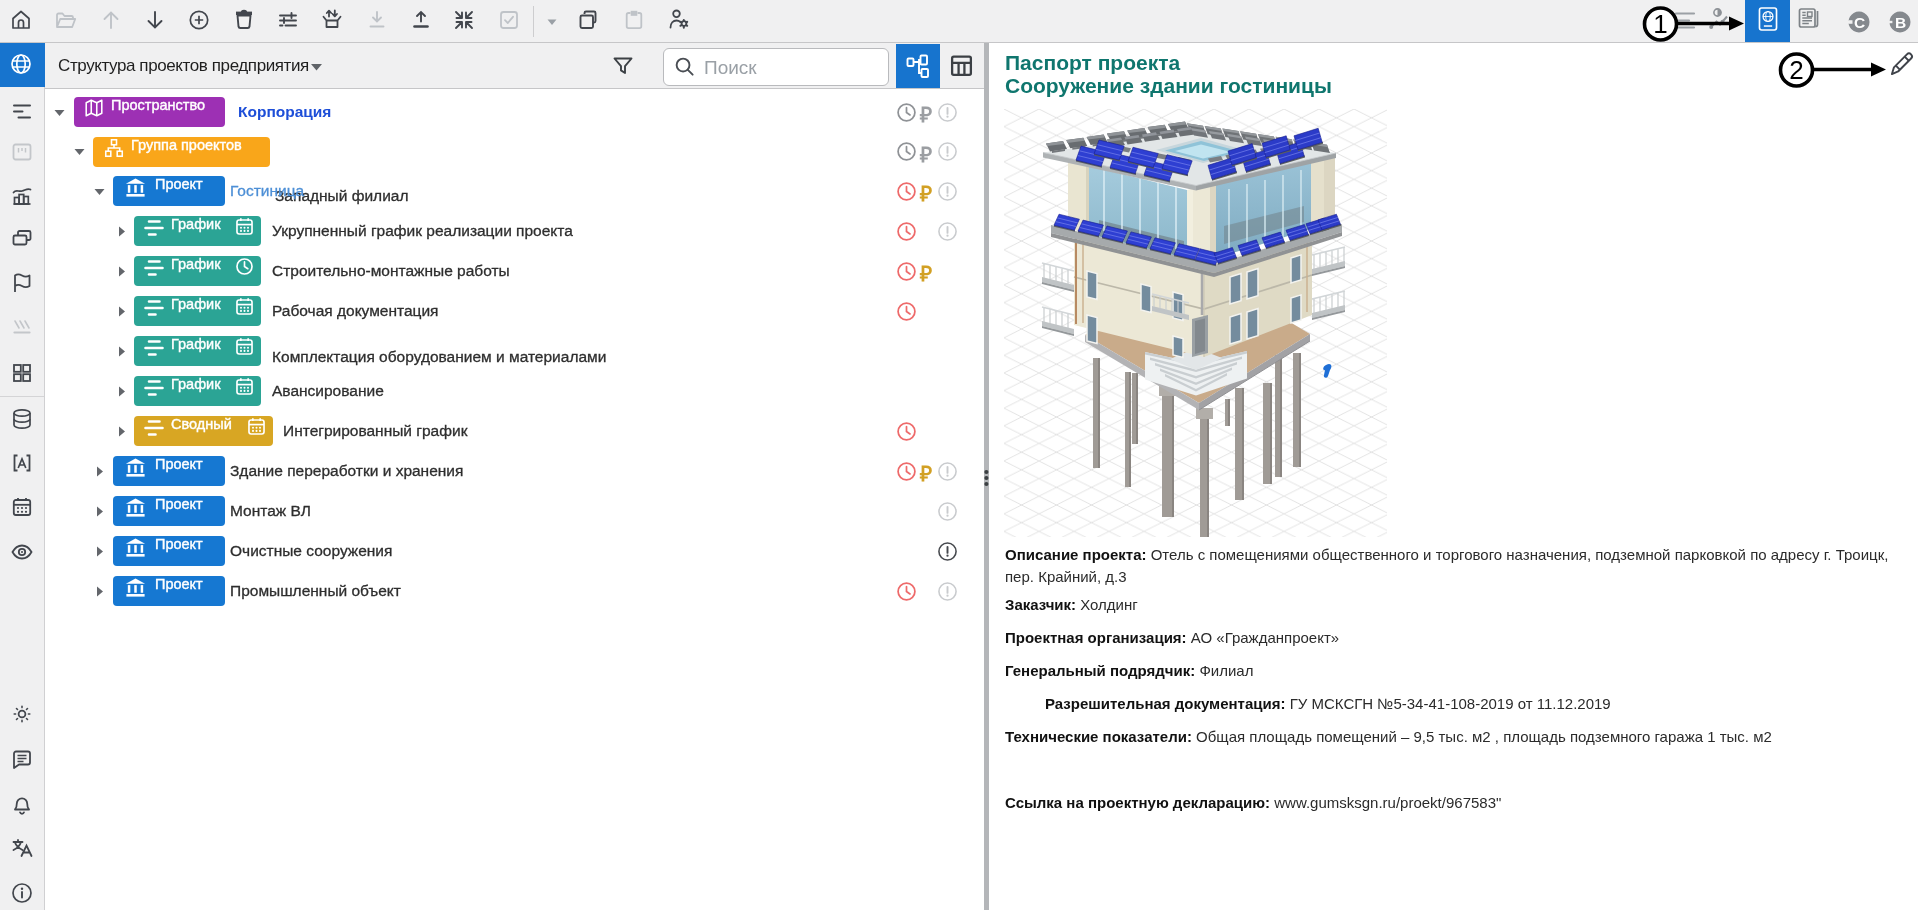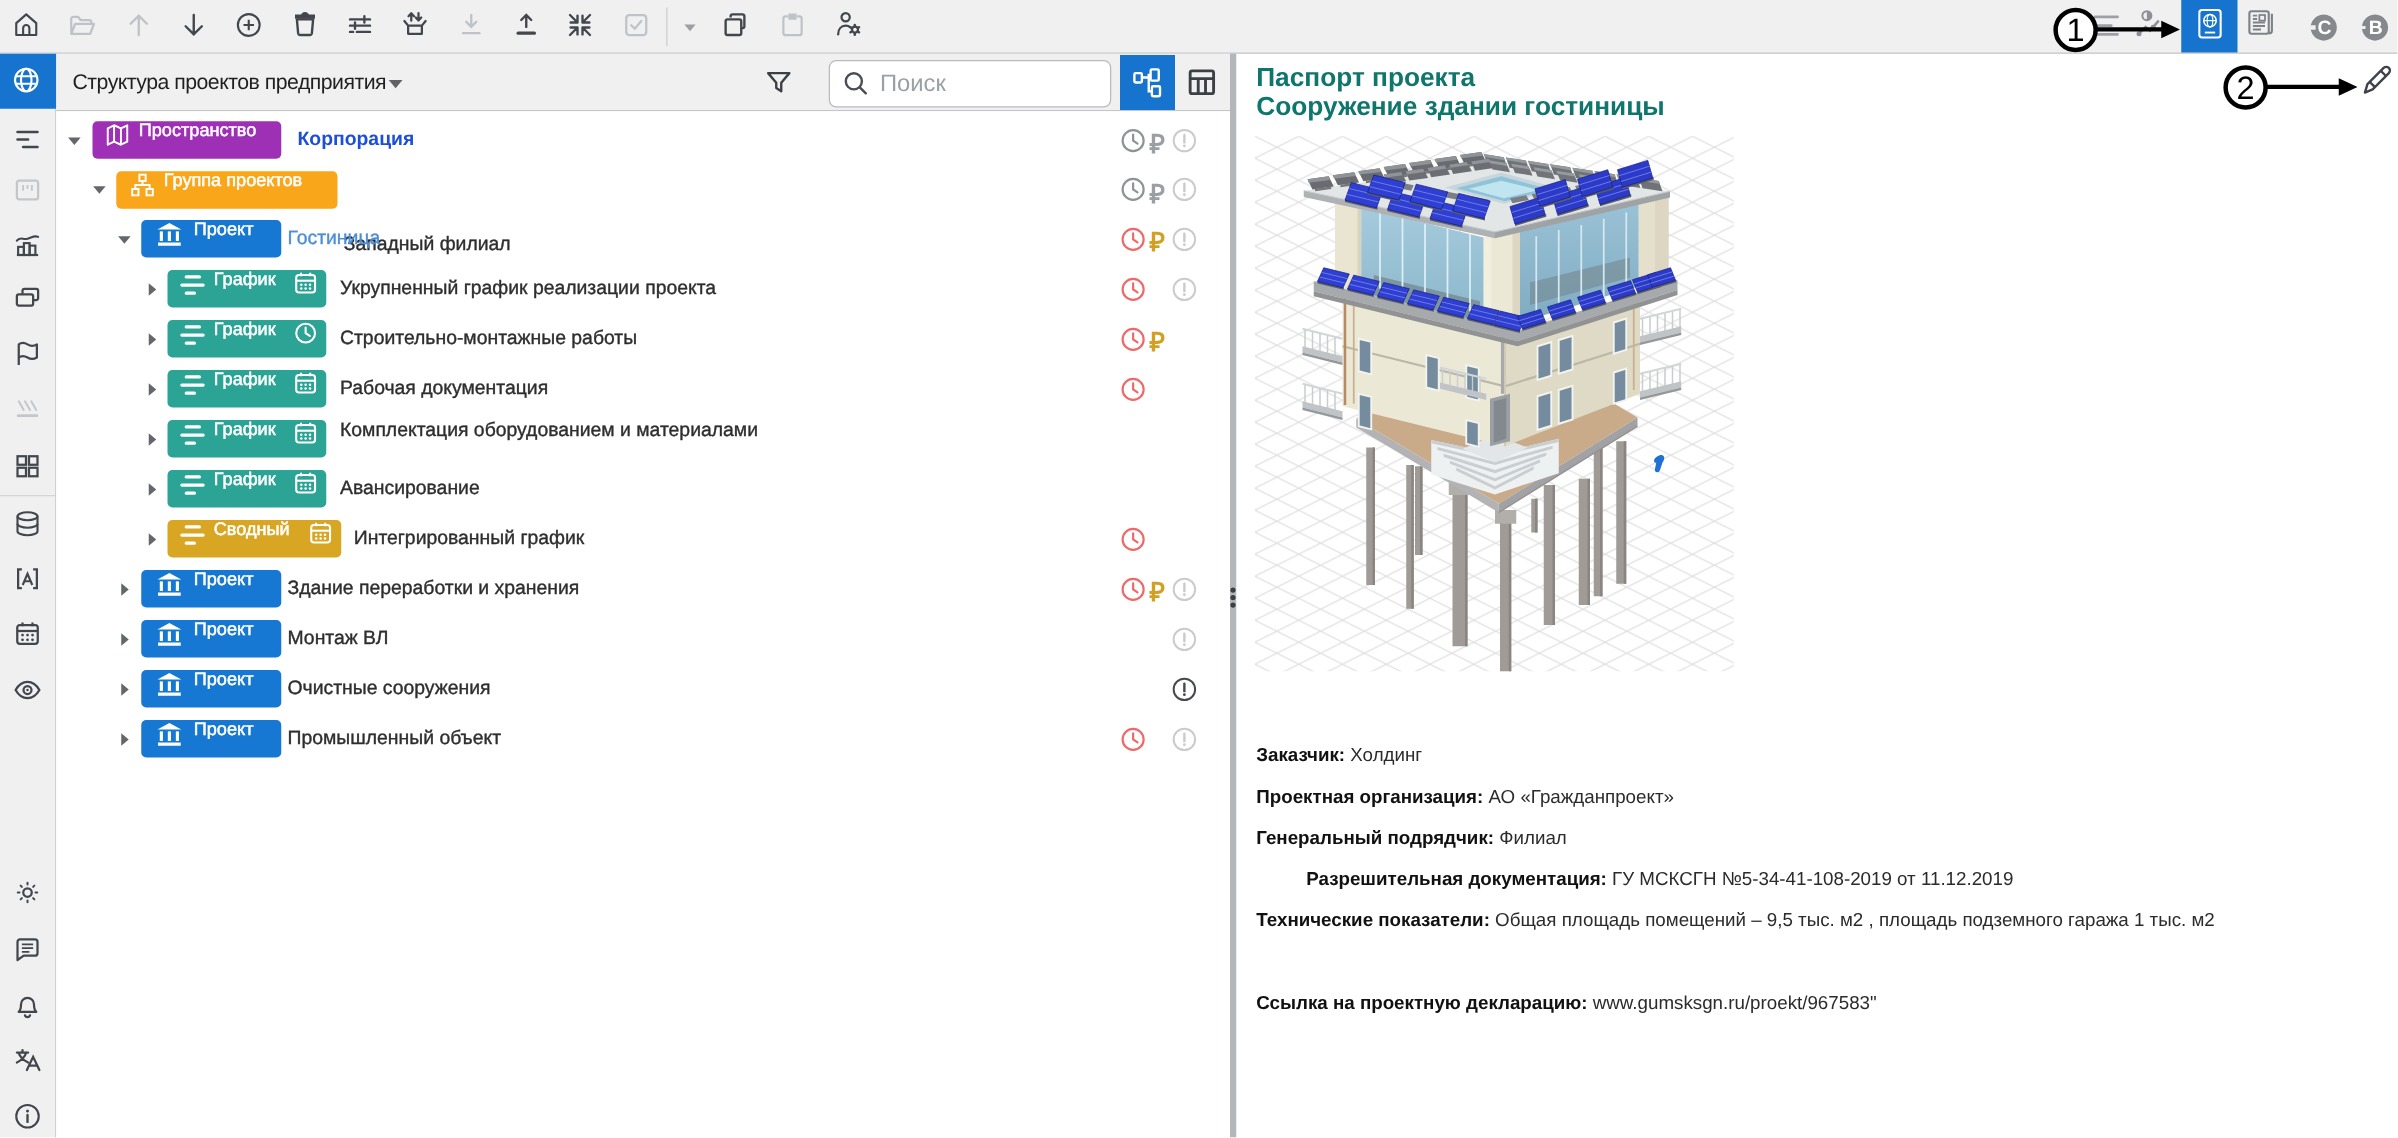--- a/index.html
+++ b/index.html
@@ -415,21 +415,21 @@
         <circle cx="8" cy="13.4" r="1.15"></circle>
         <circle cx="12" cy="13.4" r="1.15"></circle>
         <circle cx="16" cy="13.4" r="1.15"></circle>
         <circle cx="8" cy="17" r="1.15"></circle>
         <circle cx="12" cy="17" r="1.15"></circle>
         <circle cx="16" cy="17" r="1.15"></circle>
       </g>
     </svg>
     <span style="width:6px"></span>
   </div>
-<div class="lbl" style="left:272px;top:336px;color:#2e2e2e;-webkit-text-stroke:0.3px #2e2e2e;">Комплектация оборудованием и материалами</div>
+<div class="lbl" style="left:272px;top:348px;color:#2e2e2e;-webkit-text-stroke:0.3px #2e2e2e;">Комплектация оборудованием и материалами</div>
 <svg class="abs" style="left:117.5px;top:385.5px" width="8" height="11" viewBox="0 0 8 11">
     <path d="M1 0.5 L7 5.5 L1 10.5 Z" fill="#63666b"></path>
   </svg>
 <div class="badge" style="left:134px;top:376px;width:127px;background:#2ba495;">
     <svg width="24" height="24" viewBox="0 0 24 24" fill="none" stroke="#fff" stroke-width="2.6" stroke-linecap="round" style="margin:0 5px 0 8px;flex:none">
       <path d="M7 5.5 H17.5 M3.5 12 H20.5 M7 18.5 H13.5"></path>
     </svg>
     <span style="flex:1">График</span>
     <svg width="21" height="21" viewBox="0 0 24 24" fill="none" stroke="#fff" style="flex:none">
       <rect x="3.4" y="4.6" width="17.2" height="16" rx="2.5" stroke-width="1.9"></rect>
@@ -559,20 +559,21 @@
     <circle cx="12" cy="12" r="9.8" stroke-width="1.8"></circle>
     <path d="M12 6.8 V13.6" stroke-width="2.2" stroke-linecap="round"></path>
     <circle cx="12" cy="16.8" r="1.3" fill="#c9cbce" stroke="none"></circle>
   </svg>
 <div class="abs" style="left:1005px;top:51px;font-size:21px;font-weight:700;color:#0f766e;line-height:23px;">Паспорт проекта<br>Сооружение здании гостиницы</div>
 <svg class="abs" style="left:1888px;top:51px" width="27" height="27" viewBox="0 0 24 24" fill="none" stroke="#3f434a" stroke-width="1.7" stroke-linejoin="round">
 <path d="M3.5 20.5 l1.8-6 L16.8 3 a2.6 2.6 0 0 1 3.7 3.7 L9 18.2 Z"></path>
     <path d="M14.8 5 l3.7 3.7 M7 13 l3.5 3.5"></path>
   </svg>
 <div class="para" style="top:544px;">
+<div style="margin-bottom:11px;"><b>Описание проекта:</b> Отель с помещениями общественного и торгового назначения, подземной парковкой по адресу г. Троицк,<br>пер. Крайний, д.3</div>
 <div style="position:absolute;top:50px;"><b>Заказчик:</b> Холдинг</div>
 <div style="position:absolute;top:83px;text-align:right;"><b>Проектная организация:</b> АО «Гражданпроект»</div>
 <div style="position:absolute;top:116px;"><b>Генеральный подрядчик:</b> Филиал</div>
 <div style="position:absolute;top:149px;margin-left:40px;"><b>Разрешительная документация:</b> ГУ МСКСГН №5-34-41-108-2019 от 11.12.2019</div>
 <div style="position:absolute;top:182px;"><b>Технические показатели:</b> Общая площадь помещений – 9,5 тыс. м2 , площадь подземного гаража 1 тыс. м2</div>
 <div style="position:absolute;top:248px;"><b>Ссылка на проектную декларацию:</b> www.gumsksgn.ru/proekt/967583"</div>
 </div>
 
 <svg class="abs" style="left:1004px;top:109px" width="383" height="428" viewBox="0 0 383 428">
 <defs>

